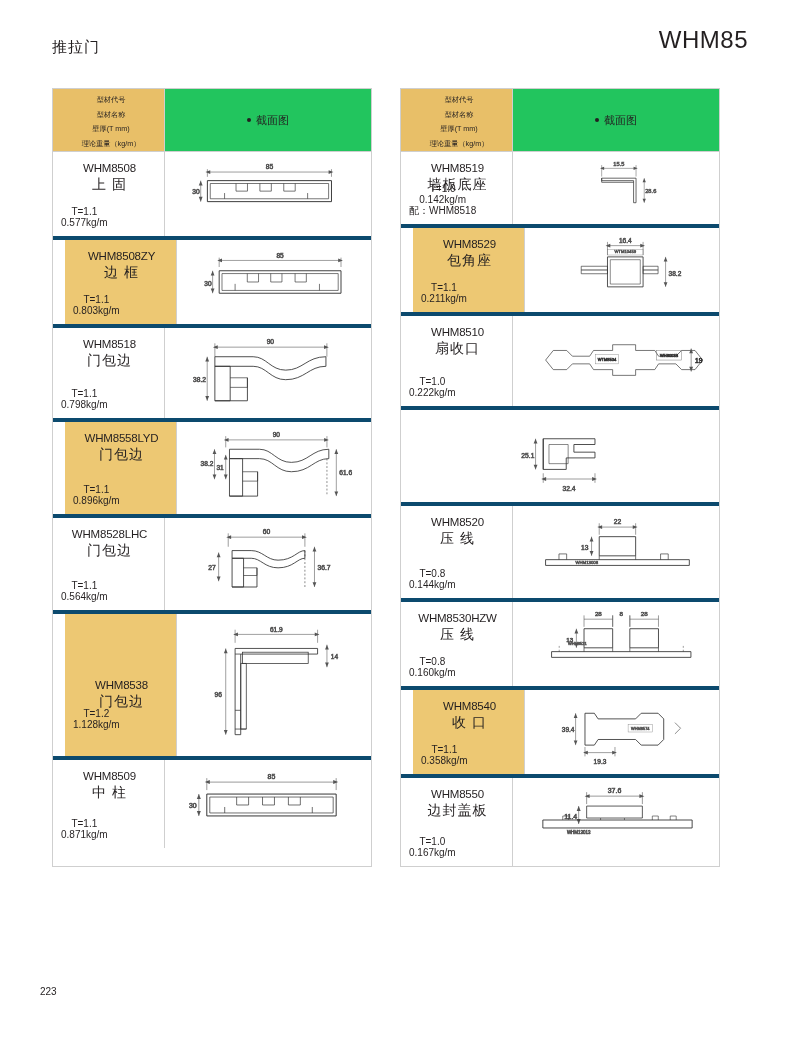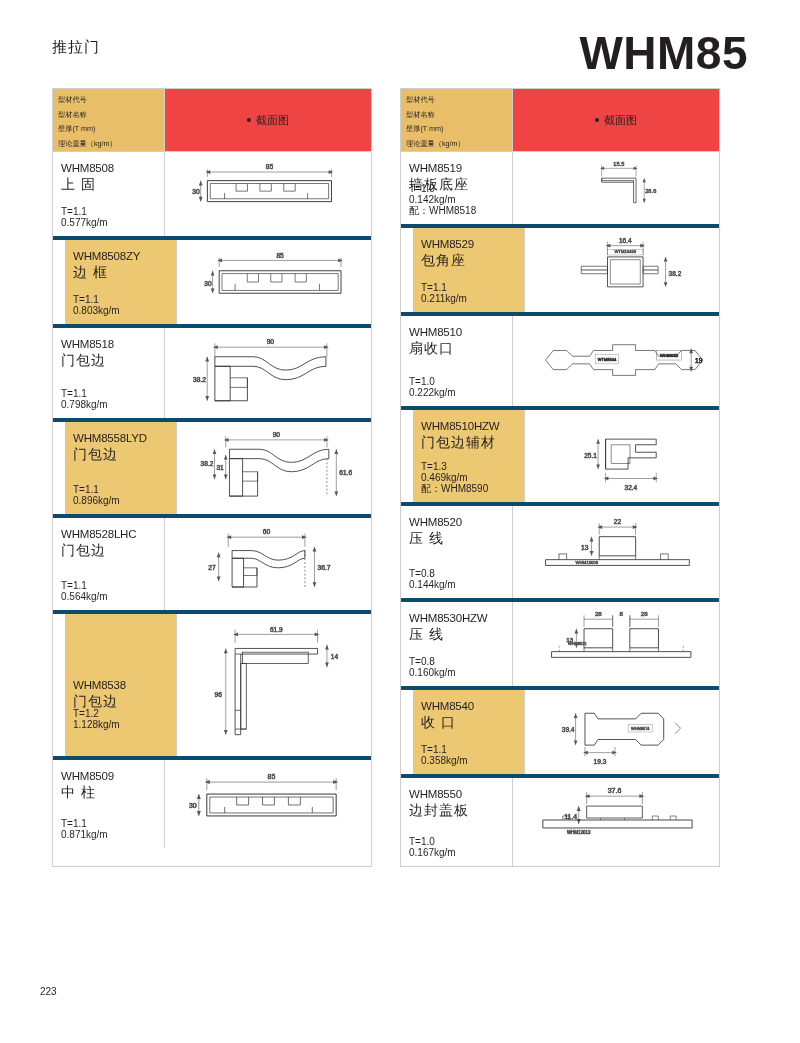--- a/index.html
+++ b/index.html
@@ -7,41 +7,42 @@
     margin: 0; padding: 0;
     width: 800px; height: 1043px;
     background: #ffffff;
     font-family: "Liberation Sans", sans-serif;
   }
   .page {
     position: relative;
     width: 800px; height: 1043px;
     background: #ffffff;
     overflow: hidden;
+    text-align: center;
   }
 
   
   .header {
     position: absolute;
     top: 30px; left: 52px; right: 52px;
     height: 46px;
   }
   .header-title {
     position: absolute;
     left: 0; top: 8px;
     font-size: 15px;
     color: #231f20;
     letter-spacing: 1px;
     font-weight: normal;
   }
   .header-code {
     position: absolute;
     right: 0; top: -4px;
-    font-size: 46px;
-    font-weight: bold;
+    font-size: 24px;
+    font-weight: normal;
     color: #231f20;
     letter-spacing: 0.5px;
   }
 
   
   .columns {
     position: absolute;
     top: 88px; left: 52px;
     width: 696px;
     display: flex;
@@ -66,21 +67,21 @@
     padding: 4px 0 0 5px;
   }
   .legend-left div {
     font-size: 7.2px;
     color: #231f20;
     line-height: 14.5px;
     white-space: nowrap;
   }
   .legend-right {
     flex: 1;
-    background: #ef4444;
+    background: #22c55e;
     display: flex;
     align-items: center;
     justify-content: center;
     font-size: 11px;
     color: #231f20;
   }
   .legend-right .dot {
     display: inline-block;
     width: 4px; height: 4px;
     border-radius: 50%;
@@ -510,29 +511,20 @@
               <line x1="182" y1="34" x2="182" y2="58" stroke="#555" stroke-width="0.6"></line>
               <path d="M182 34 l-2 5 h4 z" fill="#555" stroke="none"></path>
               <path d="M182 58 l-2 -5 h4 z" fill="#555" stroke="none"></path>
               <text x="190" y="49" font-size="7" fill="#231f20" text-anchor="middle" font-family="Liberation Sans">19</text>
             </g>
           </svg>
         </div>
       </div>
 
       <div class="row" style="height:96px">
-        <div class="cell-info hl">
-          <div class="code">WHM8510HZW</div>
-          <div class="name">门包边辅材</div>
-          <div class="specs">
-            <div>T=1.3</div>
-            <div>0.469kg/m</div>
-            <div>配：WHM8590</div>
-          </div>
-        </div>
         <div class="cell-draw">
           <svg viewBox="0 0 207 96" preserveAspectRatio="xMidYMid meet">
             <g stroke="#555" stroke-width="0.6" fill="none">
               <line x1="78" y1="30" x2="78" y2="62"></line>
               <path d="M78 30 l-2 5 h4 z" fill="#555" stroke="none"></path>
               <path d="M78 62 l-2 -5 h4 z" fill="#555" stroke="none"></path>
               <text x="70" y="50" font-size="7" fill="#231f20" text-anchor="middle" font-family="Liberation Sans">25.1</text>
               <line x1="86" y1="76" x2="86" y2="66"></line>
                 <line x1="140" y1="76" x2="140" y2="66"></line>
               <line x1="86" y1="72" x2="140" y2="72"></line>

